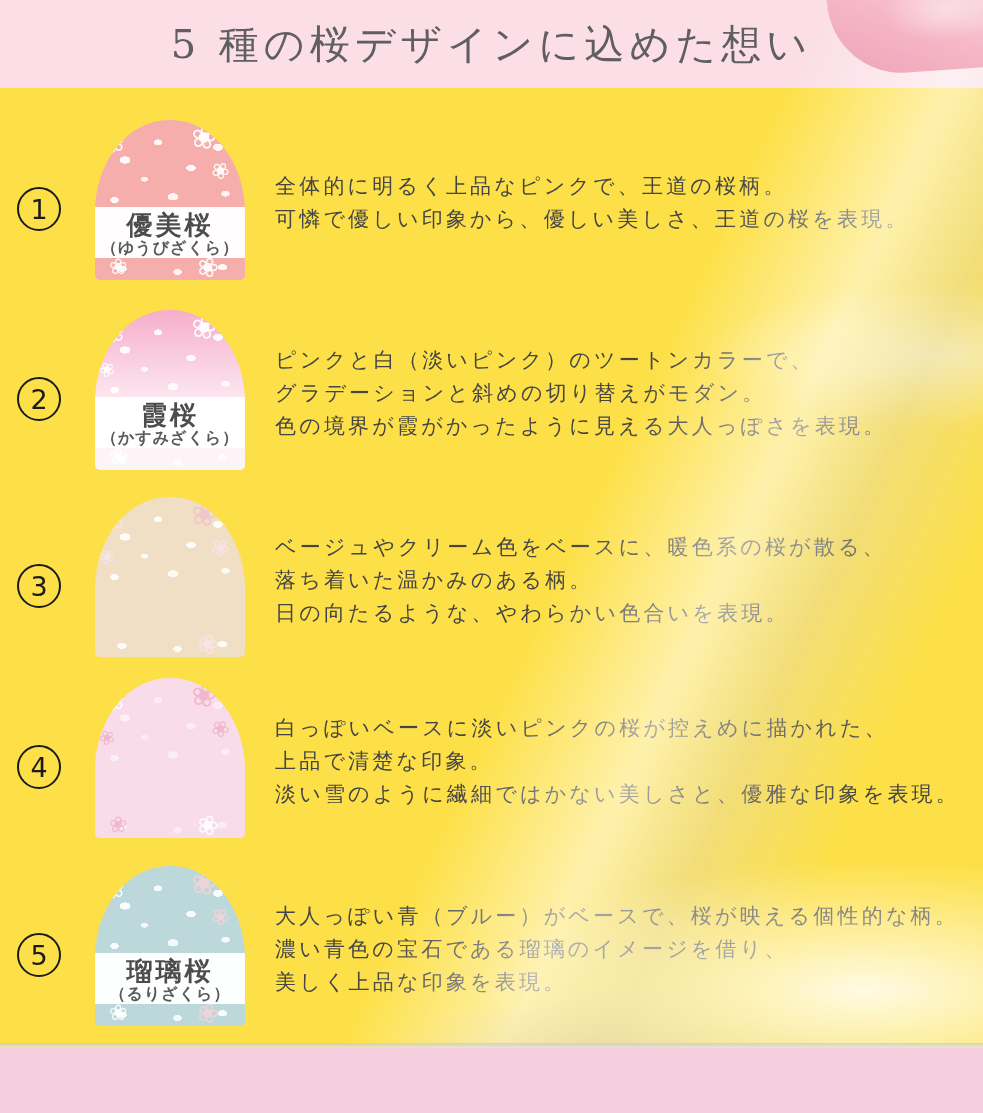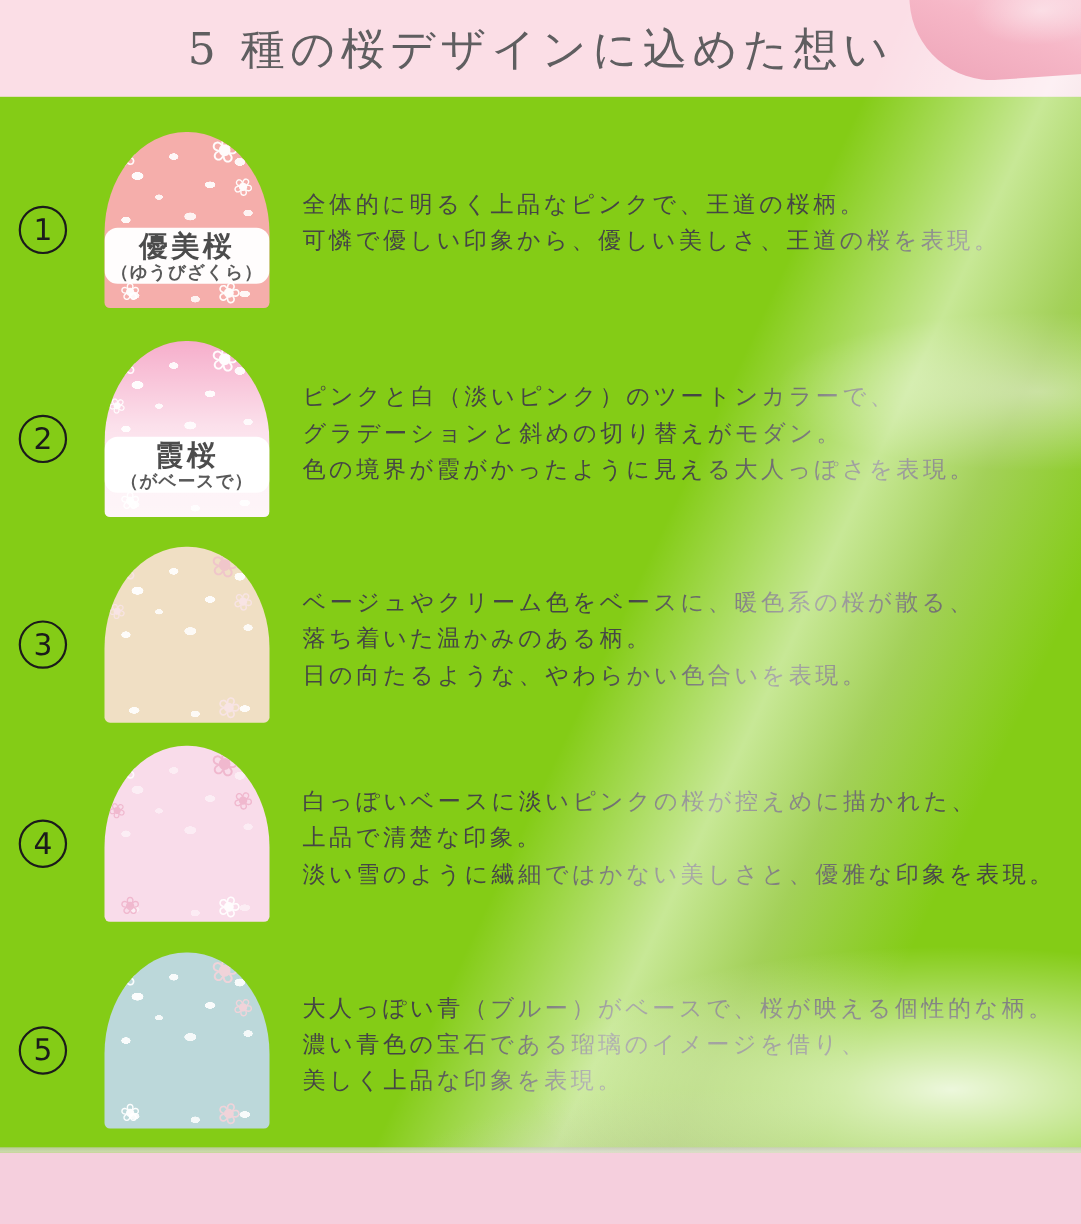--- a/index.html
+++ b/index.html
@@ -89,21 +89,21 @@
   .fl6{left:102px;top:134px;font-size:26px;transform:rotate(18deg);}
   .swatch-3 .fl{color:#f8e4e6;}
   .swatch-3 .fl2,.swatch-3 .fl5{color:#f0c4cb;}
   .swatch-4 .fl{color:#efb4cb;opacity:.9;}
   .swatch-4 .fl1,.swatch-4 .fl6{color:#ffffff;}
   .swatch-5 .fl2,.swatch-5 .fl3,.swatch-5 .fl6{color:#f3d3da;}
 
   .name-band{
     position:absolute;left:0;right:0;top:87px;height:51px;z-index:2;
     background:rgba(255,255,255,.97);
-    display:flex;flex-direction:column;align-items:center;justify-content:center;border-radius:12px;
+    display:flex;flex-direction:column;align-items:center;justify-content:center;
   }
   .design-name{font-size:26px;font-weight:bold;color:#4c4c4c;letter-spacing:3px;line-height:28px;}
   .design-reading{font-size:16px;font-weight:600;color:#595959;letter-spacing:1px;line-height:14px;margin-top:2px;}
 
   .desc{
     position:absolute;left:275px;top:50%;transform:translateY(-46%);
     width:706px;
   }
   .desc p{
     margin:0;font-size:21px;line-height:33px;letter-spacing:3.2px;
@@ -113,21 +113,21 @@
   
   .bottom-shadow{
     position:absolute;left:0;bottom:65px;width:100%;height:5px;
     background:linear-gradient(#ccc9c5,#e6e4e1);opacity:.75;
   }
   .bottom-band{position:absolute;left:0;bottom:0;width:100%;height:65px;}
 </style>
 </head>
 <body>
 
-<div class="page" style="background-color: #84cc16;">
+<div class="page" style="background-color: #fde047;">
 
   <div class="header" style="background-color: rgb(251, 222, 230);">
     <h1 class="header-title">5 種の桜デザインに込めた想い</h1>
   </div>
   <div class="petal"></div>
 
   <section class="item item-1">
     <div class="num-circle">
       <span>1</span>
     </div>
@@ -156,21 +156,21 @@
     </div>
     <div class="swatch swatch-2" style="background-color: rgb(246, 174, 203);">
       <div class="flowers">
         <span class="fl fl1">❀</span>
         <span class="fl fl2">❀</span>
         <span class="fl fl4">❀</span>
         <span class="fl fl5">❀</span>
       </div>
       <div class="name-band">
         <div class="design-name">霞桜</div>
-        <div class="design-reading">（がベースで）</div>
+        <div class="design-reading">（かすみざくら）</div>
       </div>
     </div>
     <div class="desc">
       <p>ピンクと白（淡いピンク）のツートンカラーで、</p>
       <p>グラデーションと斜めの切り替えがモダン。</p>
       <p>色の境界が霞がかったように見える大人っぽさを表現。</p>
     </div>
   </section>
 
   <section class="item item-3">
@@ -219,20 +219,24 @@
       <span>5</span>
     </div>
     <div class="swatch swatch-5" style="background-color: rgb(188, 216, 218);">
       <div class="flowers">
         <span class="fl fl1">❀</span>
         <span class="fl fl2">❀</span>
         <span class="fl fl3">❀</span>
         <span class="fl fl5">❀</span>
         <span class="fl fl6">❀</span>
       </div>
+      <div class="name-band">
+        <div class="design-name">瑠璃桜</div>
+        <div class="design-reading">（るりざくら）</div>
+      </div>
     </div>
     <div class="desc">
       <p>大人っぽい青（ブルー）がベースで、桜が映える個性的な柄。</p>
       <p>濃い青色の宝石である瑠璃のイメージを借り、</p>
       <p>美しく上品な印象を表現。</p>
     </div>
   </section>
 
   <div class="texture"></div>
   <div class="bottom-shadow"></div>

